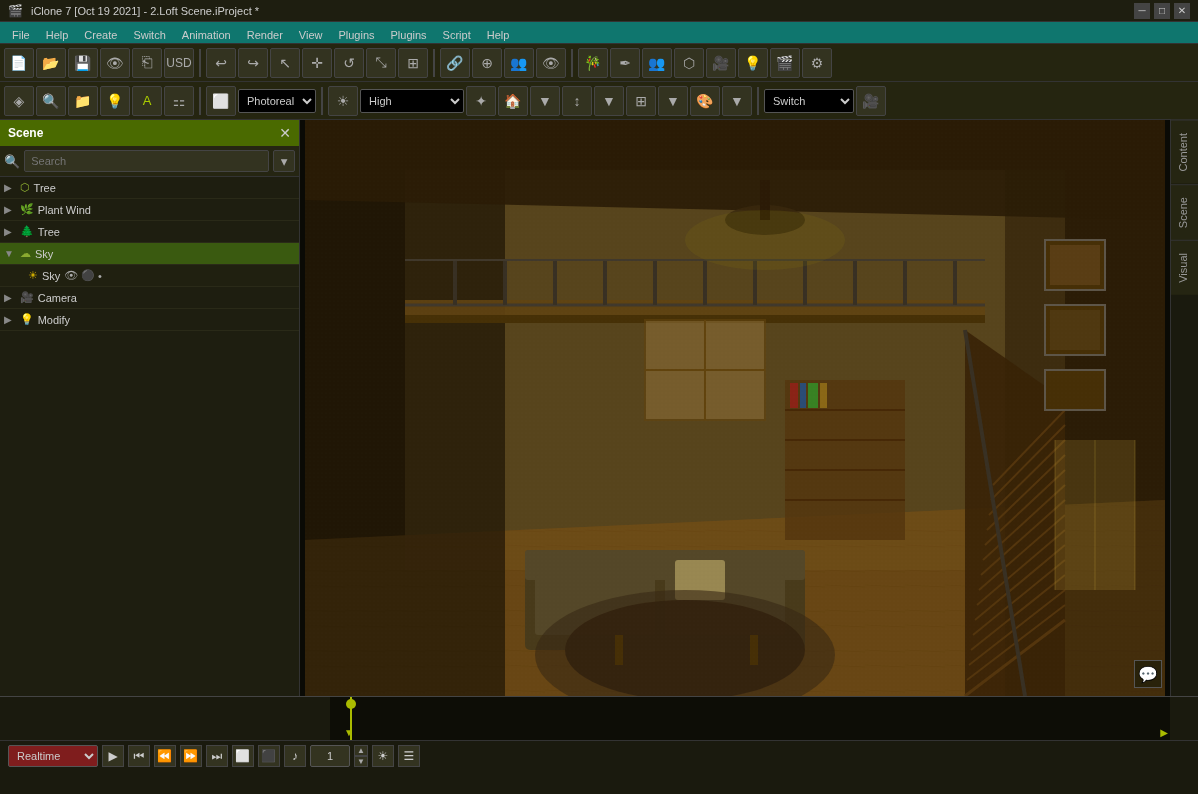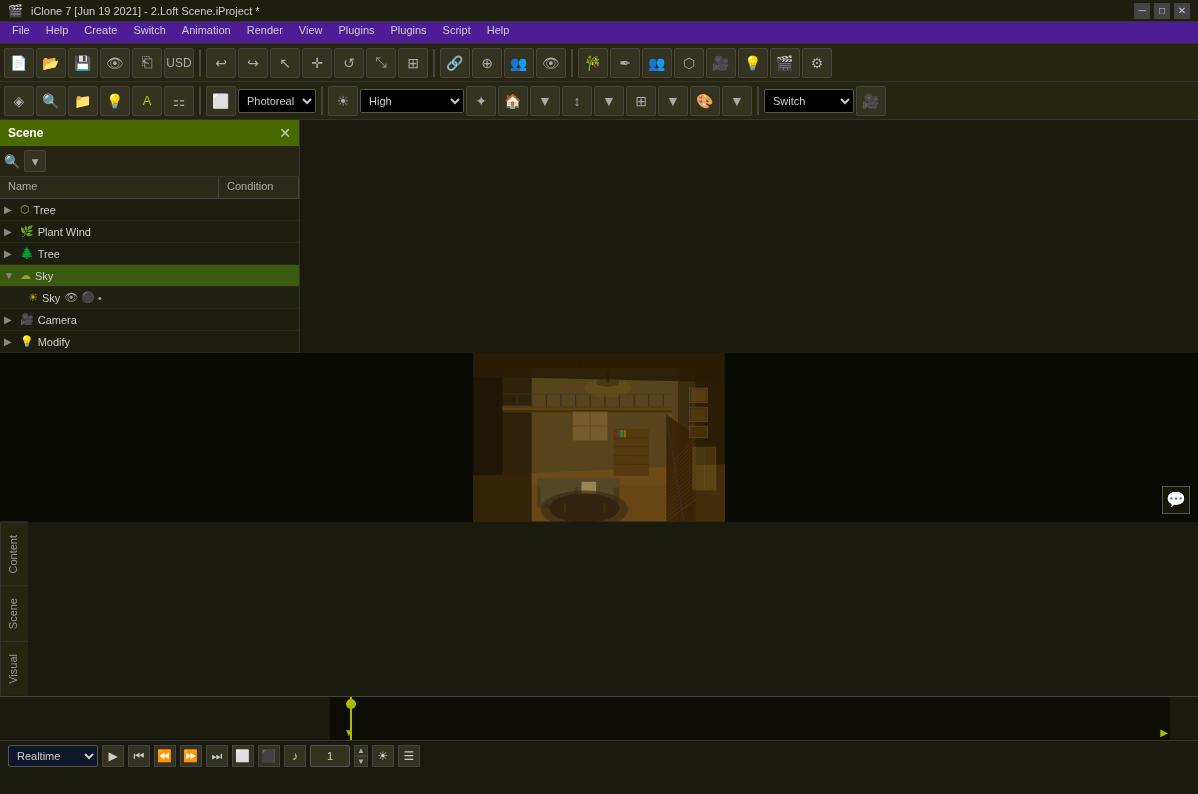--- a/index.html
+++ b/index.html
@@ -40,23 +40,23 @@
       font-size: 10px;
       cursor: pointer;
       display: flex;
       align-items: center;
       justify-content: center;
     }
 
     
     #menu-bar {
       height: 22px;
-      background: #4c1d95;
-      display: flex;
-      align-items: flex-start;
+      background: #0f766e;
+      display: flex;
+      align-items: flex-end;
       padding: 0 4px;
       border-bottom: 1px solid #333;
     }
     .menu-item {
       padding: 2px 8px;
       cursor: pointer;
       color: #cccccc;
       font-size: 11px;
     }
 
@@ -108,21 +108,20 @@
       font-size: 11px;
       padding: 0 4px;
       cursor: pointer;
       border-radius: 2px;
     }
 
     
     #main-layout {
       display: flex;
       height: calc(794px - 22px - 22px - 38px - 38px - 60px);
-      flex-direction: column;
       
     }
 
     
     #left-panel {
       width: 300px;
       background: #1e1e10;
       border-right: 1px solid #333;
       display: flex;
       flex-direction: column;
@@ -313,21 +312,21 @@
       background: #1a1a0e;
       border-top: 1px solid #333;
       display: flex;
       align-items: center;
       padding: 0 8px;
       gap: 4px;
     }
     #realtime-dropdown {
       width: 90px;
       height: 22px;
-      background: #0f172a;
+      background: #7f1d1d;
       border: 1px solid #555;
       color: #ccc;
       font-size: 11px;
       padding: 0 4px;
     }
     .playback-btn {
       width: 22px;
       height: 22px;
       background: #333320;
       border: 1px solid #444;
@@ -368,21 +367,21 @@
     ::-webkit-scrollbar { width: 6px; }
     ::-webkit-scrollbar-track { background: #1a1a0a; }
     ::-webkit-scrollbar-thumb { background: #444; border-radius: 3px; }
   </style>
 </head>
 <body>
 
 <div id="title-bar">
   <div style="display:flex; align-items:center; gap:8px;">
     <span style="font-size:12px;">🎬</span>
-    <span id="title-text">iClone 7 [Jun 19 2021] - 2.Loft Scene.iProject *</span>
+    <span id="title-text">iClone 7 [Oct 19 2021] - 2.Loft Scene.iProject *</span>
   </div>
   <div id="window-controls">
     <button class="win-btn">─</button>
     <button class="win-btn">□</button>
     <button class="win-btn" id="close-btn">✕</button>
   </div>
 </div>
 
 <div id="menu-bar">
 <div class="menu-item">File</div>
@@ -472,28 +471,25 @@
 <div id="main-layout" style="display:flex; height:576px;">
 
   <div id="left-panel">
     <div id="scene-header">
       <span id="scene-title">Scene</span>
       <span id="scene-close">✕</span>
     </div>
 
     <div id="search-container">
       <span style="color:#888; font-size:13px;">🔍</span>
+      <input type="text" id="search-input" placeholder="Search" style="">
       <button class="search-icon-btn">▾</button>
     </div>
 
     <div id="tree-view">
-      <div id="tree-header">
-        <div class="tree-col-header">Name</div>
-        <div class="tree-col-header">Condition</div>
-      </div>
 
       <div class="tree-item">
         <div class="tree-item-name">
           <span class="expand-arrow">▶</span>
           <span class="item-icon">⬡</span>
           <span>Tree</span>
         </div>
         <div class="tree-item-cond"></div>
       </div>
 

